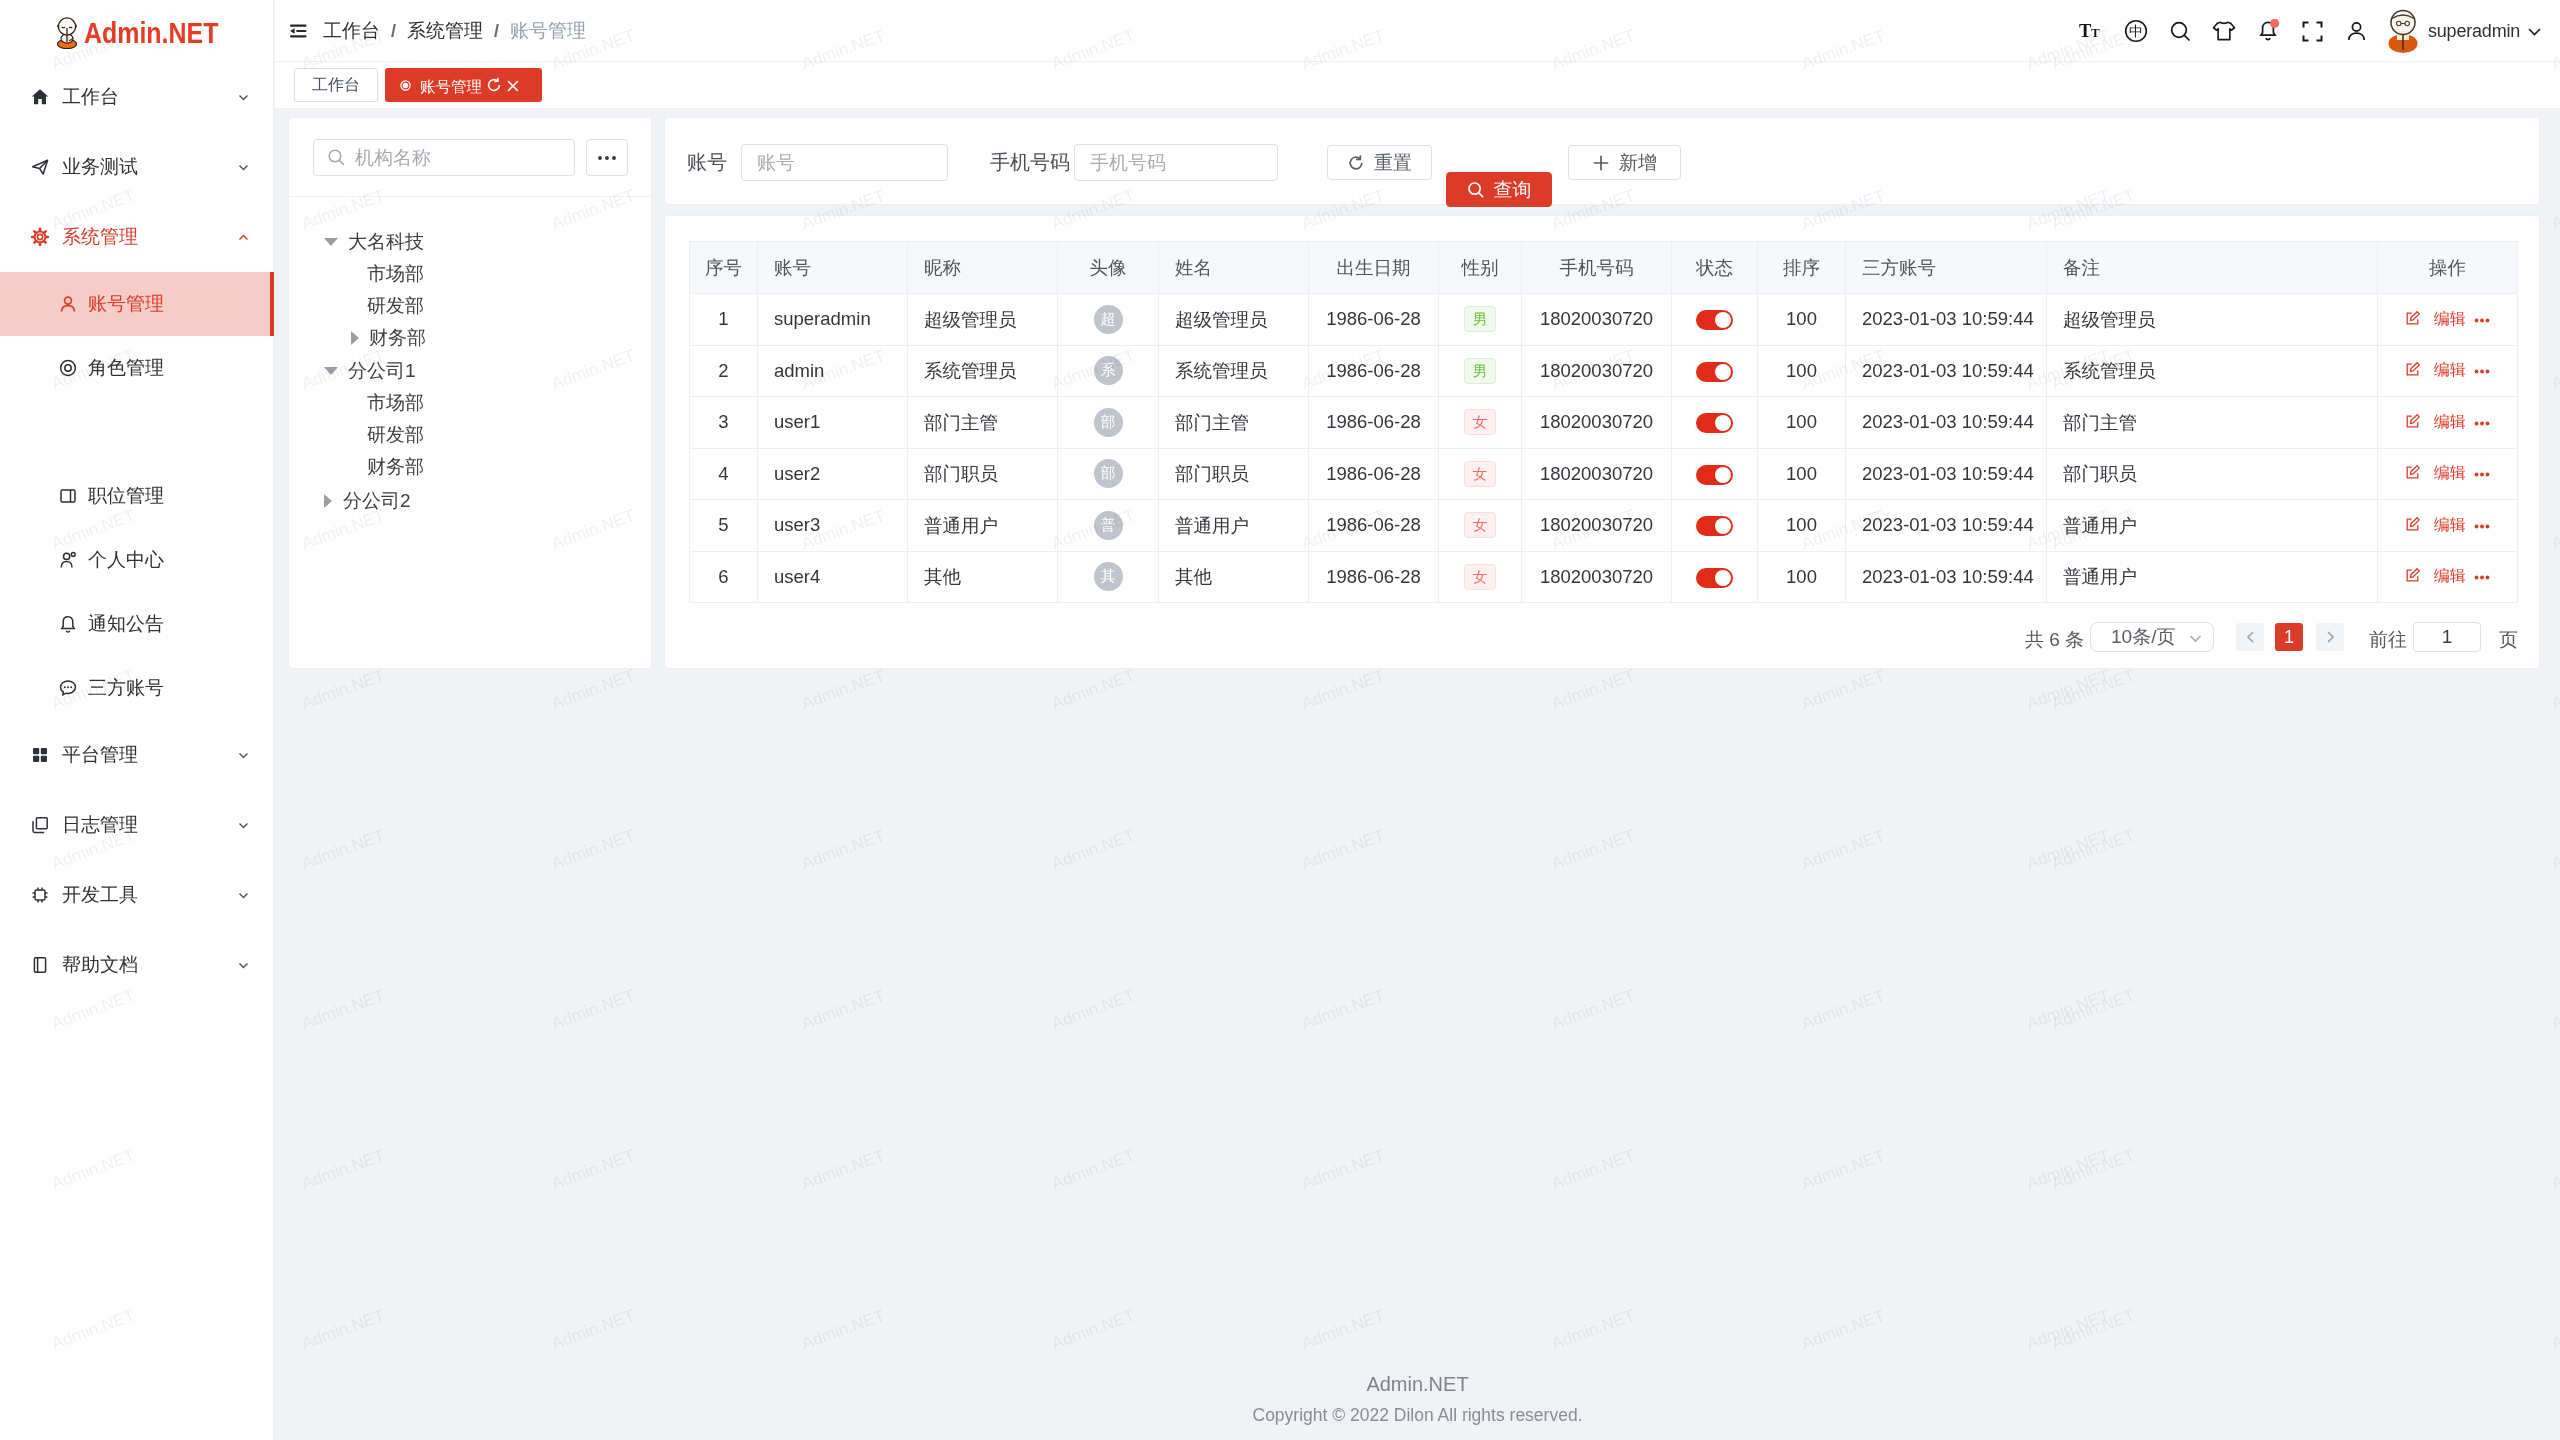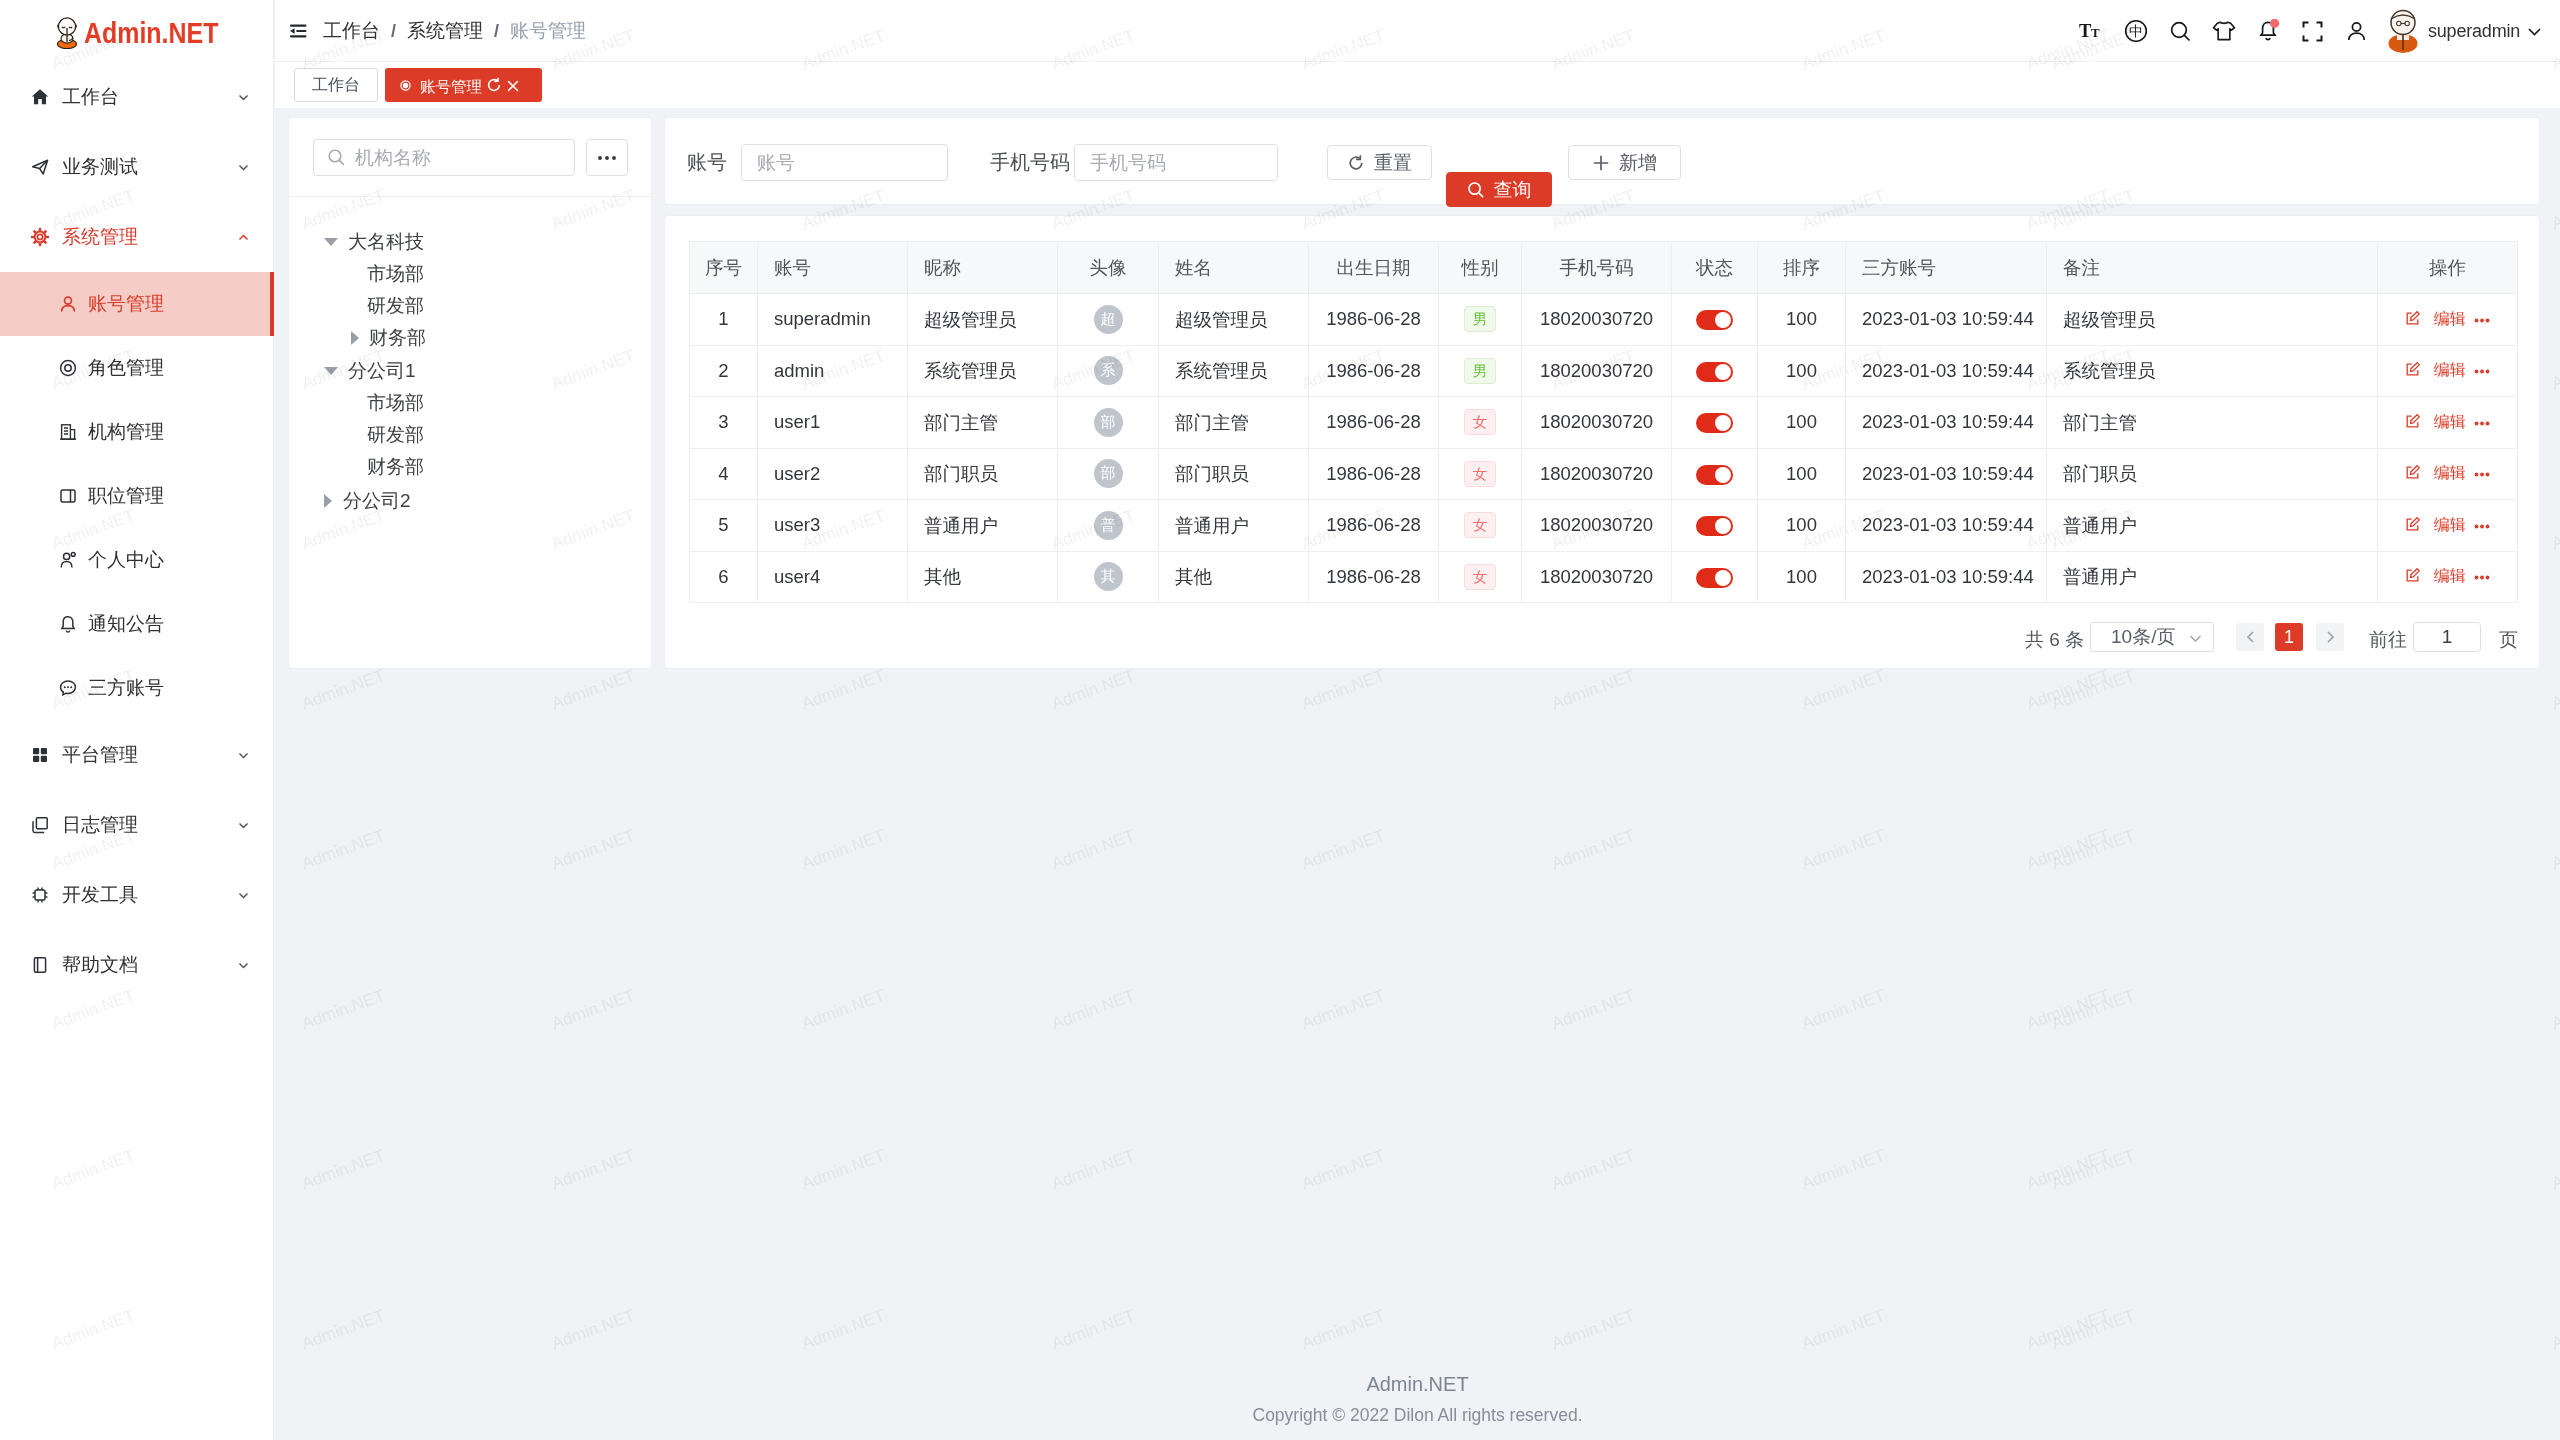--- a/index.html
+++ b/index.html
@@ -72,21 +72,21 @@
 .avatar { display:inline-flex; width:29px; height:29px; border-radius:50%; background:#c0c4cc; color:#fff; font-size:15px; align-items:center; justify-content:center; vertical-align:middle; }
 .tag { display:inline-block; width:32px; height:26px; line-height:24px; border-radius:4px; font-size:14.5px; }
 .tag.m { background:#f0f9eb; border:1px solid #dcedd1; color:#67c23a; }
 .tag.f { background:#fef0f0; border:1px solid #fbdbdb; color:#f56c6c; }
 .switch { display:inline-block; width:37px; height:20px; border-radius:10px; background:#df2b17; position:relative; vertical-align:middle; }
 .switch i { position:absolute; right:2px; top:2px; width:16px; height:16px; border-radius:50%; background:#fff; }
 .opcell { color:#dc3b28; font-size:16px; }
 
 
 .pg { position:absolute; font-size:19px; color:#55595f; }
-.pg.sel { width:124px; height:30px; border:1px solid #dcdfe6; border-radius:3px; display:flex; align-items:center; color:#5a5e66; }
+.pg.sel { width:124px; height:30px; border:1px solid #dcdfe6; border-radius:8px; display:flex; align-items:center; color:#5a5e66; }
 .pg.pbtn { width:28px; height:28px; background:#f2f3f5; border-radius:3px; display:flex; align-items:center; justify-content:center; }
 .pg.pcur { background:#dc3b28; color:#fff; font-size:18px; }
 .pg.goin { width:68px; height:30px; border:1px solid #dcdfe6; border-radius:4px; display:flex; align-items:center; justify-content:center; color:#3a3d42; }
 
 
 #footer { position:absolute; left:0; right:0; bottom:14px; text-align:center; }
 #footer .f1 { font-size:20px; color:#7d8590; margin-bottom:9px; }
 #footer .f2 { font-size:17.5px; color:#878e98; }
 
 
@@ -154,31 +154,20 @@
     <span class="tx">账号管理</span>
   </div>
   <div class="mi smi" style="top:336px;height:64px;">
     <svg class="ic" viewBox="0 0 20 20">
         <g fill="none" stroke="#2d3036" stroke-width="1.5">
           <circle cx="10" cy="10" r="7.4"></circle>
           <circle cx="10" cy="10" r="3.2"></circle>
         </g>
       </svg>
     <span class="tx">角色管理</span>
-  </div>
-  <div class="mi smi" style="top:400px;height:64px;">
-    <svg class="ic" viewBox="0 0 20 20">
-        <g fill="none" stroke="#2d3036" stroke-width="1.4">
-          <rect x="3.6" y="2.8" width="8.8" height="14.4"></rect>
-          <path d="M12.4 7.6 H16.6 V17.2 H12.4"></path>
-          <path d="M6 6 H10 M6 9 H10 M6 12 H10"></path>
-          <path d="M2 17.2 H18"></path>
-        </g>
-      </svg>
-    <span class="tx">机构管理</span>
   </div>
   <div class="mi smi" style="top:464px;height:64px;">
     <svg class="ic" viewBox="0 0 20 20">
         <g fill="none" stroke="#2d3036" stroke-width="1.5">
           <rect x="3" y="4" width="14" height="12" rx="1.5"></rect>
           <path d="M12.5 4 V16"></path>
         </g>
       </svg>
     <span class="tx">职位管理</span>
   </div>

